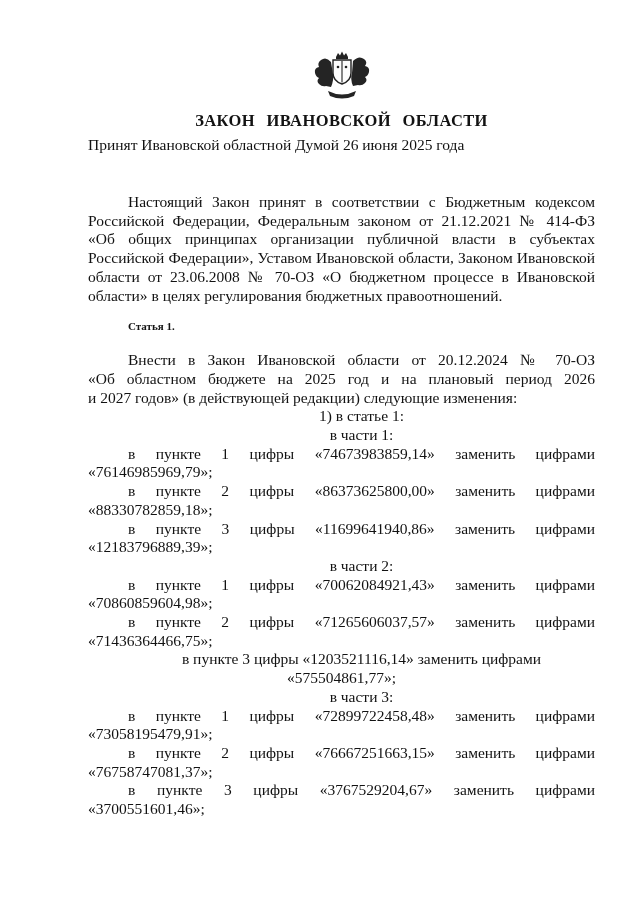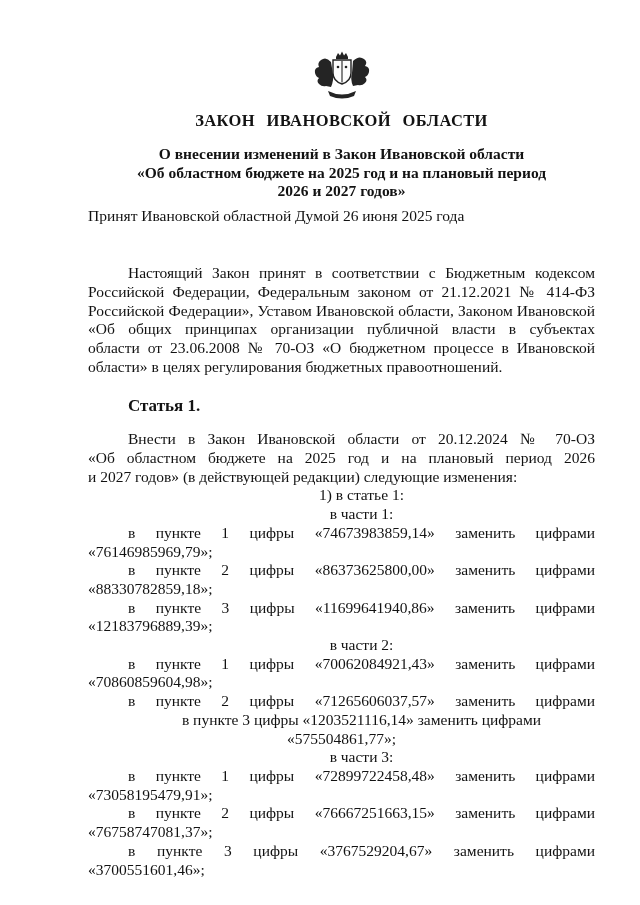--- a/index.html
+++ b/index.html
@@ -61,24 +61,24 @@
   }
   
   .line.ji { text-indent: 40px; text-align: justify; text-align-last: justify; }
   .line.j  { text-align: justify; text-align-last: justify; }
   .line.l  { text-align: left; }
   .line.li { text-indent: 40px; text-align: center; font-family: Liberation Serif, serif; }
   .intro {
     margin-top: 39px;
   }
   .article-heading {
-    margin-top: 20px;
+    margin-top: 12px;
     padding-left: 40px;
     font-weight: bold;
-    font-size: 17px;
+    font-size: 11px;
     line-height: 19px;
   }
   .amendments {
     margin-top: 15px;
   }
 </style>
 </head>
 <body>
 
 <div class="page">
@@ -98,33 +98,28 @@
         <path d="M23 12 q-5 -6 -10 -2 q-4 3 -2 7 q-5 1 -4 6 q1 4 4 5 q-3 3 0 6 q3 3 7 2 l5 1 q3 -7 2 -13 z" fill="#242424"></path>
 
         <path d="M45 11 q6 -6 11 -2 q4 3 1 7 q5 1 4 6 q-1 4 -4 5 q3 3 0 6 q-3 3 -7 2 l-5 1 q-3 -7 -1 -13 z" fill="#242424"></path>
 
         <path d="M20 41 q14 7 28 0 l-2 5 q-12 5 -24 0 z" fill="#242424"></path>
       </svg>
     </div>
 
     <div class="law-heading">ЗАКОН ИВАНОВСКОЙ ОБЛАСТИ</div>
 
-    <div class="law-title textblock">
-        <div class="line">О внесении изменений в Закон Ивановской области</div>
-        <div class="line">«Об областном бюджете на 2025 год и на плановый период</div>
-        <div class="line">2026 и 2027 годов»</div>
-      </div>
 
     <div class="adopted">Принят Ивановской областной Думой 26 июня 2025 года</div>
 
     <div class="intro textblock">
         <div class="line ji">Настоящий Закон принят в соответствии с Бюджетным кодексом</div>
         <div class="line j">Российской Федерации, Федеральным законом от 21.12.2021 № 414-ФЗ</div>
+        <div class="line j">«Об общих принципах организации публичной власти в субъектах</div>
         <div class="line j">Российской Федерации», Уставом Ивановской области, Законом Ивановской</div>
-        <div class="line j">«Об общих принципах организации публичной власти в субъектах</div>
         <div class="line j">области от 23.06.2008 № 70-ОЗ «О бюджетном процессе в Ивановской</div>
         <div class="line l">области» в целях регулирования бюджетных правоотношений.</div>
       </div>
 
     <div class="article-heading">Статья 1.</div>
 
     <div class="amendments textblock">
         <div class="line ji">Внести в Закон Ивановской области от 20.12.2024 № 70-ОЗ</div>
         <div class="line j">«Об областном бюджете на 2025 год и на плановый период 2026</div>
         <div class="line l">и 2027 годов» (в действующей редакции) следующие изменения:</div>
@@ -133,20 +128,21 @@
         <div class="line ji">в пункте 1 цифры «74673983859,14» заменить цифрами</div>
         <div class="line l">«76146985969,79»;</div>
         <div class="line ji">в пункте 2 цифры «86373625800,00» заменить цифрами</div>
         <div class="line l">«88330782859,18»;</div>
         <div class="line ji">в пункте 3 цифры «11699641940,86» заменить цифрами</div>
         <div class="line l">«12183796889,39»;</div>
         <div class="line li">в части 2:</div>
         <div class="line ji">в пункте 1 цифры «70062084921,43» заменить цифрами</div>
         <div class="line l">«70860859604,98»;</div>
         <div class="line ji">в пункте 2 цифры «71265606037,57» заменить цифрами</div>
+        <div class="line l">«71436364466,75»;</div>
         <div class="line li">в пункте 3 цифры «1203521116,14» заменить цифрами «575504861,77»;</div>
         <div class="line li">в части 3:</div>
         <div class="line ji">в пункте 1 цифры «72899722458,48» заменить цифрами</div>
         <div class="line l">«73058195479,91»;</div>
         <div class="line ji">в пункте 2 цифры «76667251663,15» заменить цифрами</div>
         <div class="line l">«76758747081,37»;</div>
         <div class="line ji">в пункте 3 цифры «3767529204,67» заменить цифрами</div>
         <div class="line l">«3700551601,46»;</div>
       </div>
 

